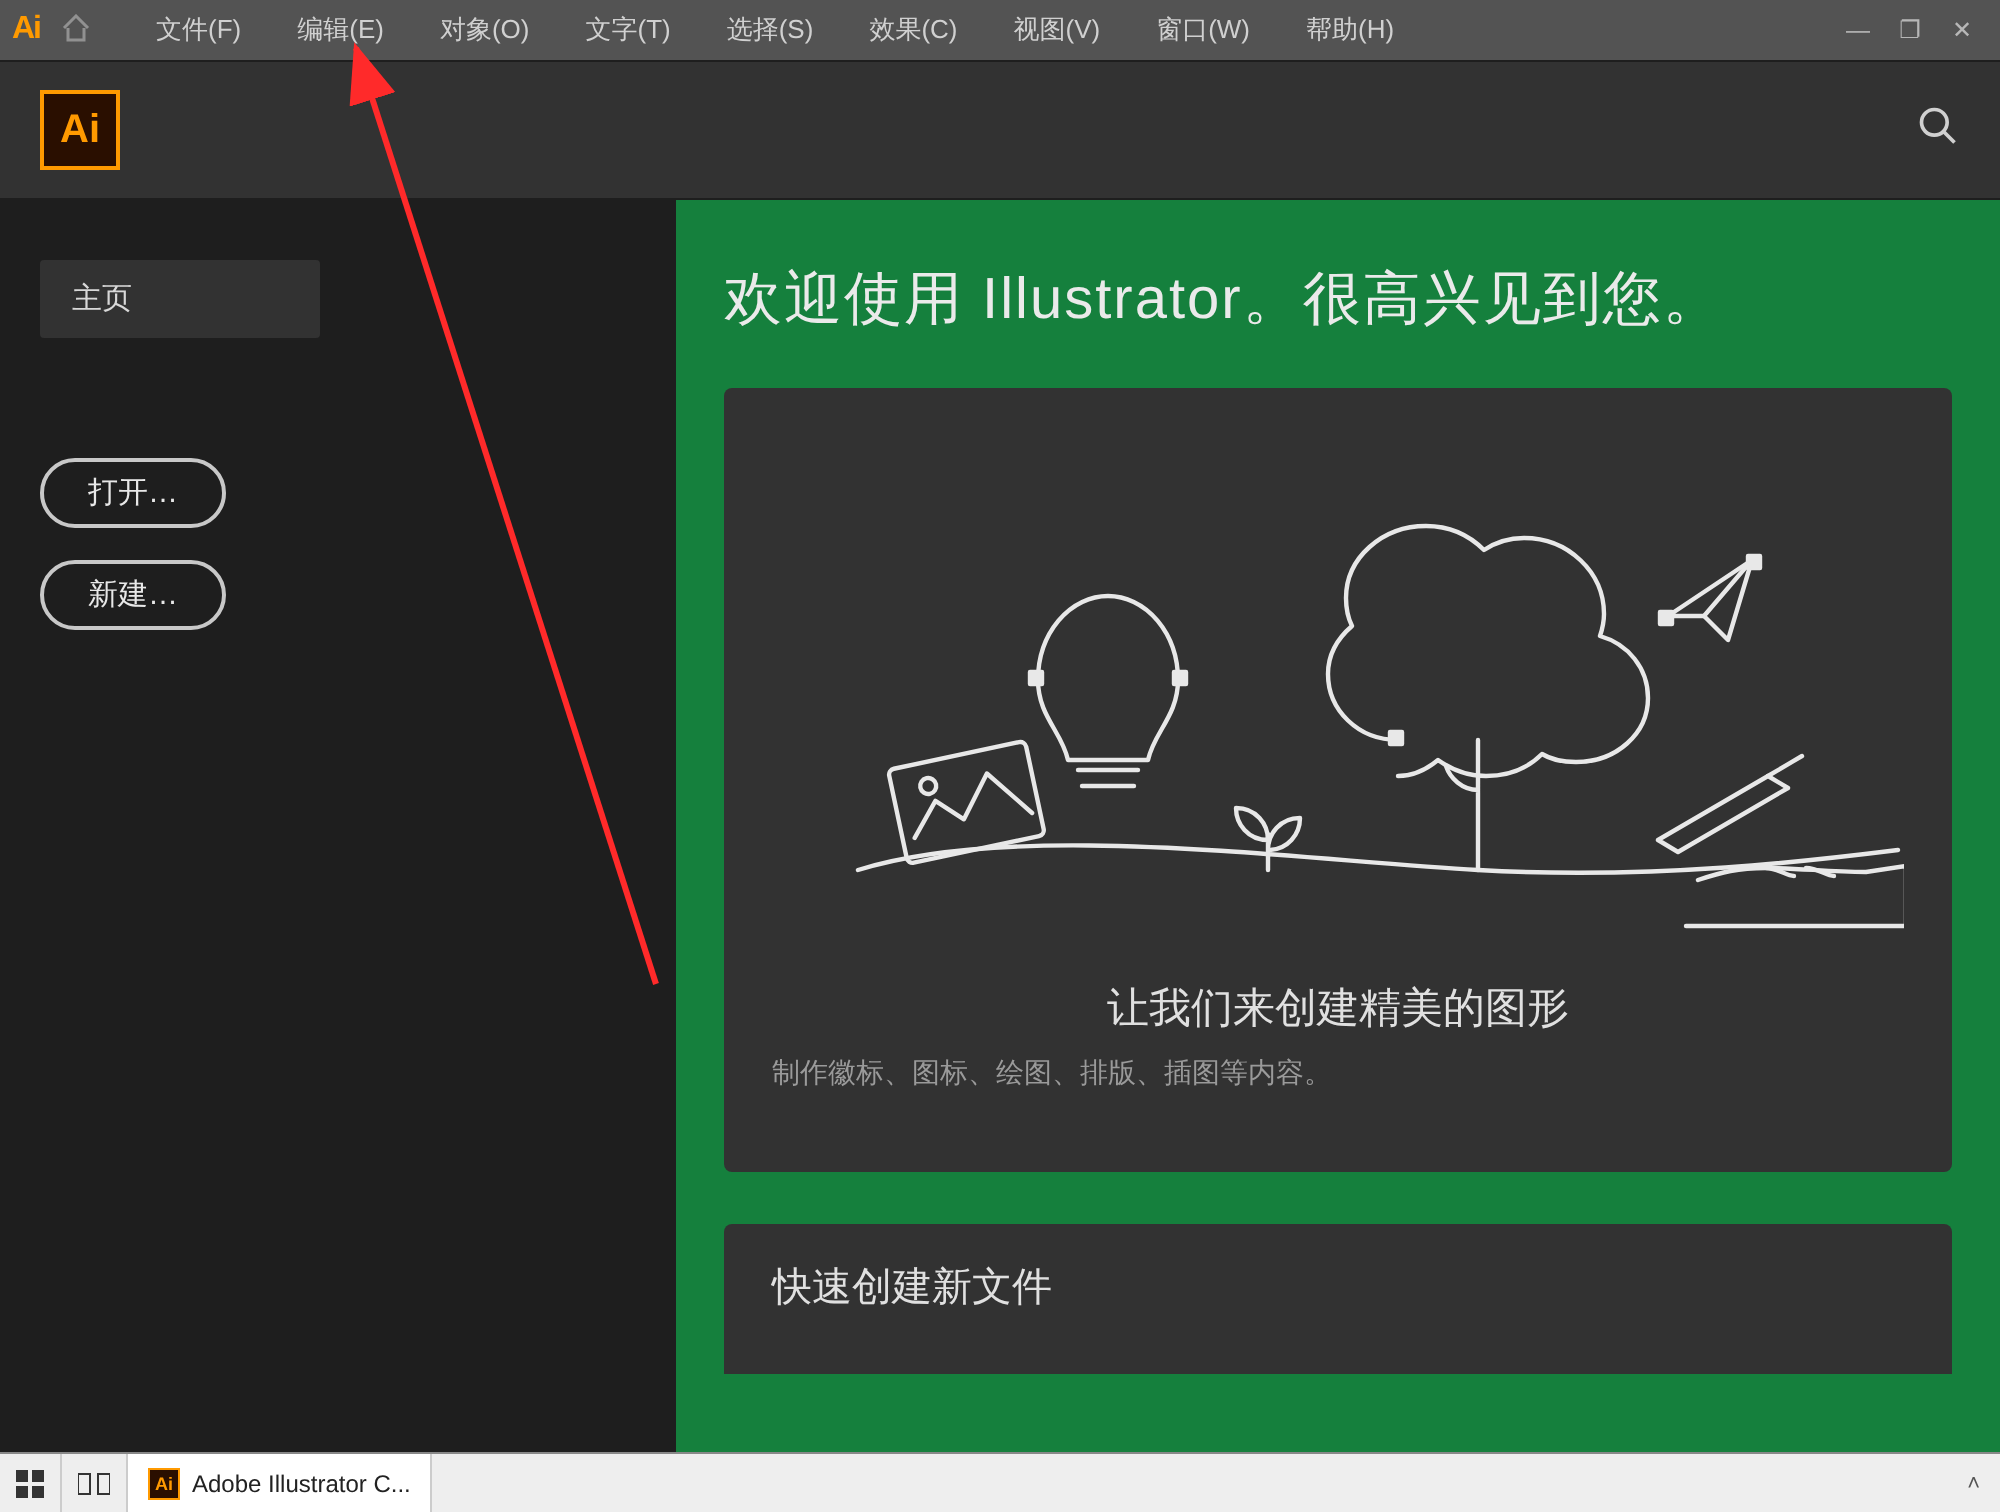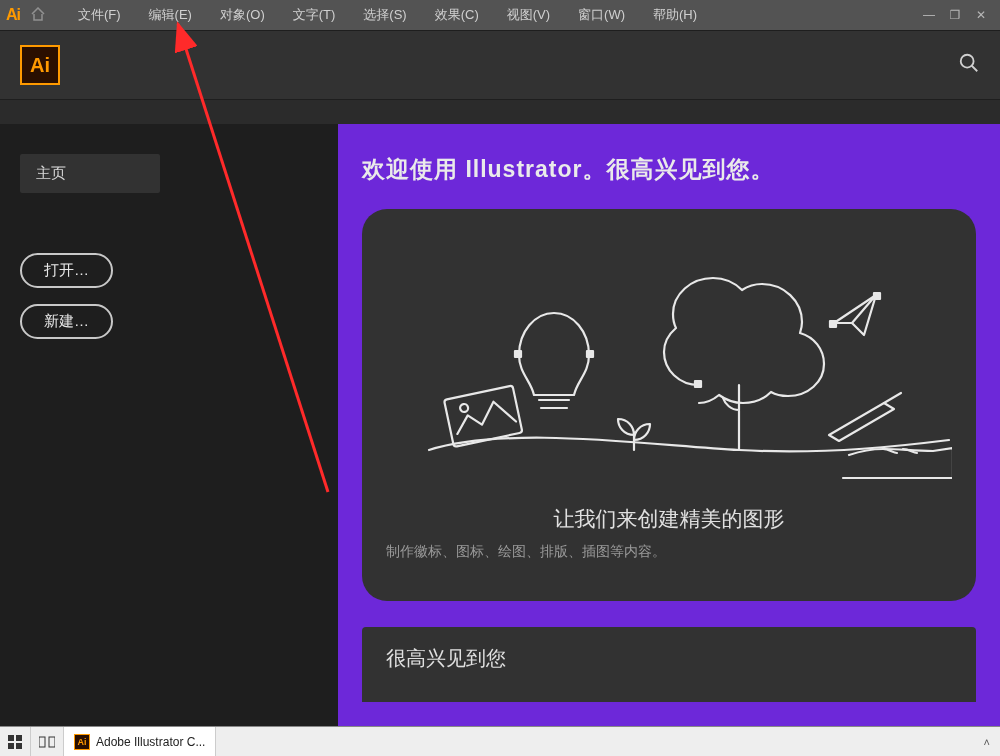--- a/index.html
+++ b/index.html
@@ -11,28 +11,28 @@
   .menubar .home-icon { margin-right: 16px; opacity: 0.6; }
   .menubar .menu-item { margin-right: 12px; cursor: default; margin-left: 16px; }
   .menubar .spacer { flex: 1; }
   .win-btn { width: 26px; text-align: center; opacity: 0.8; font-size: 12px;}
   
   .header { height: 70px; background: #323232; border-top: 1px solid #1e1e1e; border-bottom: 1px solid #1e1e1e; display: flex; align-items: center; padding: 0 20px; }
   .header .ai-box { width: 40px; height: 40px; border: 2px solid #ff9a00; display: flex; align-items: center; justify-content: center; color: #ff9a00; font-weight: bold; font-size: 20px; background: #2a0f00;}
   .header .spacer { flex: 1; }
   .header .search-icon svg { width: 22px; height: 22px; stroke: #d0d0d0; fill: none; stroke-width: 2;}
   
-  .body { display: flex; height: calc(100% - 100px); background: #6d28d9; margin-top: 24px; }
+  .body { display: flex; height: calc(100% - 100px); background: #15803d; }
   .sidebar { width: 338px; background: #1e1e1e; padding: 30px 20px; }
   .home-tab { background: #323232; color: #d8d8d8; padding: 10px 16px; font-size: 15px; width: 140px; border-radius: 2px;}
   .side-buttons { margin-top: 60px; }
   .pill-btn { display: block; border: 2px solid #c8c8c8; color: #e8e8e8; background: transparent; border-radius: 20px; padding: 6px 22px; font-size: 15px; margin-bottom: 16px; cursor: pointer; font-family: inherit;}
   .main { flex: 1; padding: 30px 24px 0 24px; color: #eaeaea; position: relative; }
   .welcome-card { background: #323232; border-radius: 4px; padding: 26px 24px 40px 24px; }
-  .welcome-title { font-size: 23px; font-weight: 700; letter-spacing: 1px;}
+  .welcome-title { font-size: 29px; font-weight: 400; letter-spacing: 1px;}
   .illus { width: 100%; height: 250px; margin: 10px 0 10px 0;}
   .illus svg { width: 100%; height: 100%; }
   .sub-title { font-size: 21px; color: #e0e0e0; text-align: center; margin-top: 4px;}
   .sub-desc { font-size: 14px; color: #9a9a9a; text-align: left; margin-top: 10px;}
   .second-card { background: #323232; border-radius: 4px 4px 0 0; padding: 18px 24px 30px 24px; margin-top: 26px;}
   .second-title { font-size: 20px; color: #e0e0e0; }
   
   .arrow-overlay { position: absolute; left: 0; top: 0; width: 1000px; height: 730px; pointer-events: none; }
   
   .taskbar { position: absolute; bottom: 0; left: 0; width: 1000px; height: 30px; background: #eeeeee; border-top: 1px solid #888; display: flex; align-items: stretch; font-size: 12px; color: #222;}
@@ -88,21 +88,21 @@
       <div class="home-tab">主页</div>
       <div class="side-buttons">
         <button class="pill-btn">打开…</button>
         <button class="pill-btn">新建…</button>
       </div>
     </div>
 
     <div class="main">
       <div class="welcome-title">欢迎使用 Illustrator。很高兴见到您。</div>
 
-      <div class="welcome-card" style="margin-top:24px;border-radius:25px;">
+      <div class="welcome-card" style="margin-top:24px;">
         <div class="illus">
           <svg viewBox="0 0 560 250">
             <g stroke="#e8e8e8" stroke-width="2.2" fill="none" stroke-linecap="round" stroke-linejoin="round">
 
               <path d="M130 110 a35 42 0 1 1 70 0 c0 18 -12 26 -15 40 h-40 c-3 -14 -15 -22 -15 -40 z"></path>
               <line x1="150" y1="155" x2="180" y2="155"></line>
               <line x1="152" y1="163" x2="178" y2="163"></line>
 
               <rect x="126" y="106" width="6" height="6" fill="#e8e8e8"></rect>
               <rect x="198" y="106" width="6" height="6" fill="#e8e8e8"></rect>
@@ -136,21 +136,21 @@
                 <path d="M54 54 c6 0 10 4 14 4 M74 54 c6 0 10 4 14 4"></path>
               </g>
             </g>
           </svg>
         </div>
         <div class="sub-title">让我们来创建精美的图形</div>
         <div class="sub-desc">制作徽标、图标、绘图、排版、插图等内容。</div>
       </div>
 
       <div class="second-card">
-        <div class="second-title">很高兴见到您</div>
+        <div class="second-title">快速创建新文件</div>
       </div>
     </div>
   </div>
 
   <svg class="arrow-overlay">
     <defs>
       <marker id="arrowhead" markerWidth="10" markerHeight="8" refX="9" refY="4" orient="auto">
         <polygon points="0 0, 10 4, 0 8" fill="#ff2a2a"></polygon>
       </marker>
     </defs>

